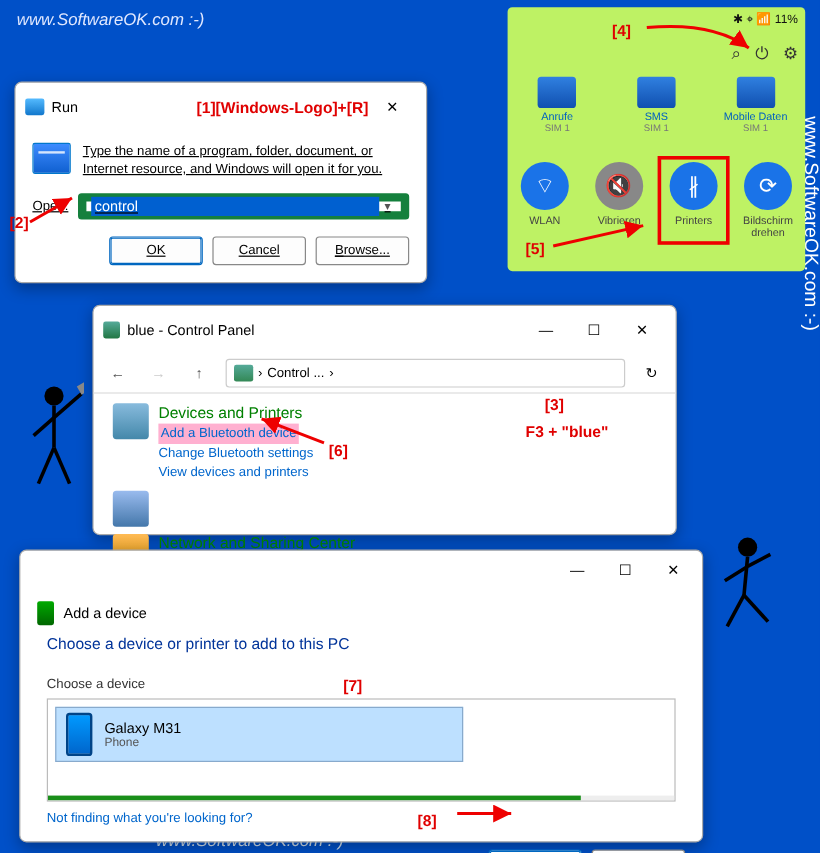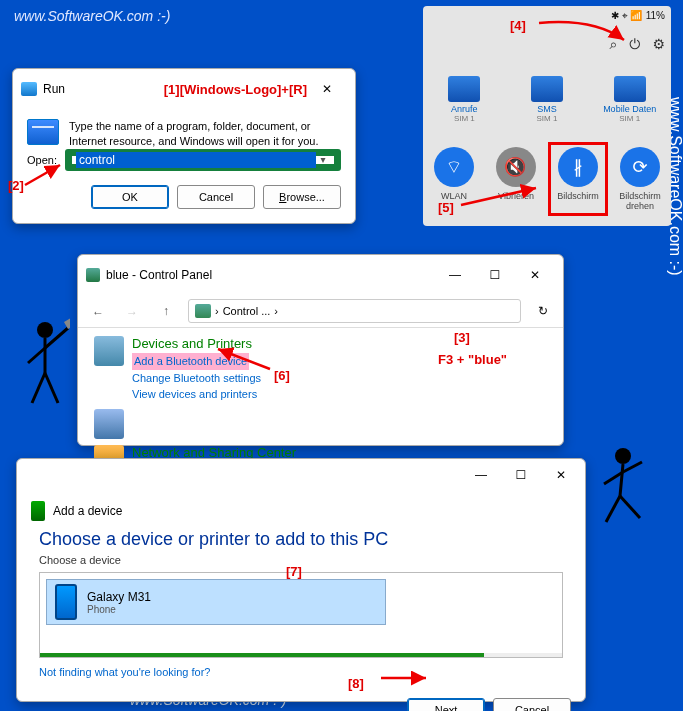--- a/index.html
+++ b/index.html
@@ -9,36 +9,36 @@
 .watermark-dark { color: rgba(100,100,100,0.3); }
 .watermark-side { position: absolute; right: 8px; top: 50%; transform: rotate(90deg) translateX(-50%); transform-origin: right center; color: #fff; font-size: 16px; white-space: nowrap; }
 
 .window { position: absolute; background: #fff; border: 1px solid #aaa; border-radius: 6px; box-shadow: 0 4px 12px rgba(0,0,0,0.3); }
 .titlebar { display: flex; align-items: center; padding: 6px 8px; font-size: 12px; }
 .titlebar .title { flex: 1; }
 .winbtn { width: 40px; height: 28px; display: inline-flex; align-items: center; justify-content: center; font-size: 12px; cursor: pointer; }
 
 
 .run-dialog { left: 12px; top: 68px; width: 344px; }
-.run-body { padding: 10px 14px 14px; }
+.run-body { padding: 10px 14px 14px; text-decoration: underline; }
 .run-header { display: flex; align-items: flex-start; gap: 10px; }
 .run-icon { width: 32px; height: 26px; background: linear-gradient(#3d8bff,#1060d0); border: 1px solid #07c; border-radius: 2px; flex-shrink: 0; position: relative; }
 .run-icon::after { content:""; position:absolute; inset:6px 4px; border-top:2px solid rgba(255,255,255,0.8);}
 .run-desc { font-size: 11px; line-height: 1.35; }
-.run-row { display: flex; align-items: center; gap: 8px; margin-top: 0; }
+.run-row { display: flex; align-items: center; gap: 8px; margin-top: 12px; }
 .run-row label { font-size: 11px; }
 .run-input-wrap { flex:1; display:flex; border:7px solid #15803d; border-radius:3px; height:22px; align-items:center; padding:0 4px;}
 .run-input { flex:1; border:none; outline:none; font-size:12px; background:#0060d0; color:#fff; padding:1px 3px;}
 .run-dd { width:14px; text-align:center; font-size:10px; color:#555; cursor:pointer;}
 .run-buttons { display:flex; justify-content:flex-end; gap:8px; margin-top:14px;}
 .btn { min-width:78px; height:24px; font-size:11px; border:1px solid #888; background:#fdfdfd; border-radius:3px; cursor:pointer;}
 .btn.primary { border-color:#0067c0; box-shadow:0 0 0 1px #0067c0 inset;}
 
 
-.phone-panel { position:absolute; right:12px; top:6px; width:248px; height:220px; background:#e5e5e5; border-radius:4px; padding-top:22px;}
+.phone-panel { position:absolute; right:12px; top:6px; width:248px; height:220px; background:#bef264; border-radius:4px; padding-top:10px;}
 .phone-status { position:absolute; top:4px; right:6px; font-size:10px; color:#111; display:flex; gap:3px; align-items:center;}
 .phone-topicons { position:absolute; top:30px; right:6px; display:flex; gap:12px; font-size:14px; color:#333;}
 .phone-topicons span { cursor:pointer; }
 .phone-row1 { display:flex; justify-content:space-around; margin-top:48px; font-size:9px; color:#0060c0; text-align:center;}
 .phone-row1 .cell { width:70px;}
 .phone-cell-icon { width:32px; height:26px; margin:0 auto 2px; background:linear-gradient(#3080e0,#1050b0); border-radius:3px;}
 .phone-sub { color:#777; font-size:8px;}
 .phone-qs { display:flex; justify-content:space-around; margin-top:24px;}
 .qtile { width:50px; text-align:center; font-size:9px; color:#444;}
 .qcircle { width:40px; height:40px; border-radius:50%; margin:0 auto 4px; display:flex; align-items:center; justify-content:center; color:#fff; font-size:18px;}
@@ -60,21 +60,21 @@
 .link { color:#0066cc; font-size:11px; display:block; line-height:1.5; cursor:pointer;}
 .link.hl { background:#ffb0d0; padding:0 2px; display:inline-block;}
 .cat-row { display:flex; gap:8px; align-items:flex-start; margin-bottom:6px;}
 .cat-icon { width:30px; height:30px; background:linear-gradient(#8bd,#48a); border-radius:3px; flex-shrink:0;}
 
 
 .add-window { left:16px; top:458px; width:570px; height:244px;}
 .add-title { display:flex; align-items:center; padding:10px 14px 4px; gap:8px; font-size:12px;}
 .add-title-icon { width:14px; height:20px; background:linear-gradient(#0a0,#060); border-radius:2px;}
 .add-body { padding:4px 22px 10px;}
-.add-heading { color:#003399; font-size:18px; margin-bottom:4px;}
+.add-heading { color:#003399; font-size:13px; margin-bottom:20px;}
 .add-sub { font-size:11px; color:#333; margin-bottom:6px;}
 .device-list { border:1px solid #bbb; height:86px; padding:6px; overflow:hidden; position:relative;}
 .device-item { display:flex; align-items:center; gap:10px; background:#bde0ff; width:340px; padding:4px 8px; border:1px solid #8ac; cursor:pointer;}
 .device-icon { width:22px; height:36px; background:linear-gradient(#09f,#06c); border:2px solid #048; border-radius:3px;}
 .device-name { font-size:12px; }
 .device-type { font-size:10px; color:#555;}
 .device-prog { position:absolute; bottom:0; left:0; right:0; height:4px; background:#eee;}
 .device-prog::after { content:""; display:block; height:100%; width:85%; background:#1a8f1a;}
 .add-link { color:#0066cc; font-size:11px; margin-top:8px; display:inline-block; cursor:pointer;}
 .add-buttons { display:flex; justify-content:flex-end; gap:8px; padding:8px 14px;}
@@ -152,21 +152,21 @@
     <div class="qtile">
         <div class="qcircle blue">⌔</div>
         <div>WLAN</div>
       </div>
     <div class="qtile">
         <div class="qcircle gray">🔇</div>
         <div>Vibrieren</div>
       </div>
     <div class="qtile bt-highlight">
         <div class="qcircle blue">∦</div>
-        <div>Bildschirm</div>
+        <div>Printers</div>
       </div>
     <div class="qtile">
         <div class="qcircle blue">⟳</div>
         <div>Bildschirm drehen</div>
       </div>
   </div>
 </div>
 
 <div class="window ctrl-window">
   <div class="titlebar">

